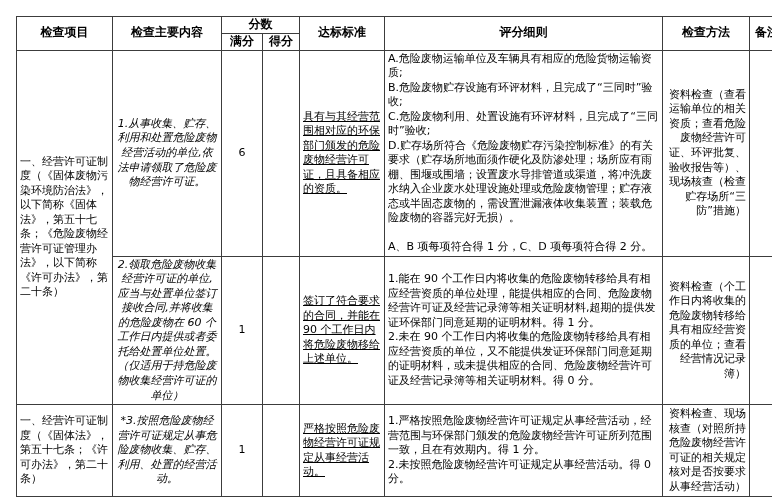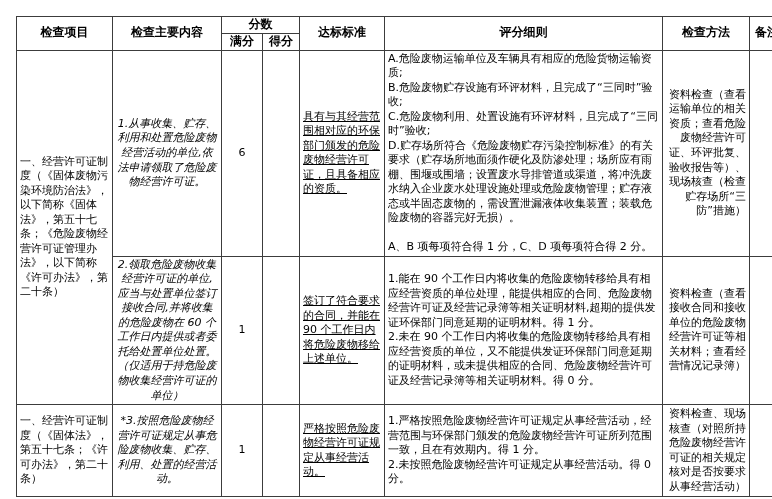--- a/index.html
+++ b/index.html
@@ -102,21 +102,21 @@
         <td class="c-method">资料检查（查看运输单位的相关资质；查看危险废物经营许可证、环评批复、验收报告等）、现场核查（检查贮存场所“三防”措施）</td>
         <td class="c-remarks"></td>
       </tr>
       <tr class="r2">
         <td class="c-main">2.领取危险废物收集经营许可证的单位,应当与处置单位签订接收合同,并将收集的危险废物在 60 个工作日内提供或者委托给处置单位处置。（仅适用于持危险废物收集经营许可证的单位）</td>
         <td class="c-score">1</td>
         <td class="c-score"></td>
         <td class="c-std">签订了符合要求的合同，并能在 90 个工作日内将危险废物移给上述单位。</td>
         <td class="c-rules">1.能在 90 个工作日内将收集的危险废物转移给具有相应经营资质的单位处理，能提供相应的合同、危险废物经营许可证及经营记录簿等相关证明材料,超期的提供发证环保部门同意延期的证明材料。得 1 分。
 2.未在 90 个工作日内将收集的危险废物转移给具有相应经营资质的单位，又不能提供发证环保部门同意延期的证明材料，或未提供相应的合同、危险废物经营许可证及经营记录簿等相关证明材料。得 0 分。</td>
-        <td class="c-method">资料检查（查看接收合同和接收单位的危险废物经营许可证等相关材料；查看经营情况记录簿）</td>
+        <td class="c-method">资料检查（个工作日内将收集的危险废物转移给具有相应经营资质的单位；查看经营情况记录簿）</td>
         <td class="c-remarks"></td>
       </tr>
       <tr class="r3">
         <td class="c-item">一、经营许可证制度（《固体法》，第五十七条；《许可办法》，第二十条）</td>
         <td class="c-main">*3.按照危险废物经营许可证规定从事危险废物收集、贮存、利用、处置的经营活动。</td>
         <td class="c-score">1</td>
         <td class="c-score"></td>
         <td class="c-std">严格按照危险废物经营许可证规定从事经营活动。</td>
         <td class="c-rules">1.严格按照危险废物经营许可证规定从事经营活动，经营范围与环保部门颁发的危险废物经营许可证所列范围一致，且在有效期内。得 1 分。
 2.未按照危险废物经营许可证规定从事经营活动。得 0 分。</td>

